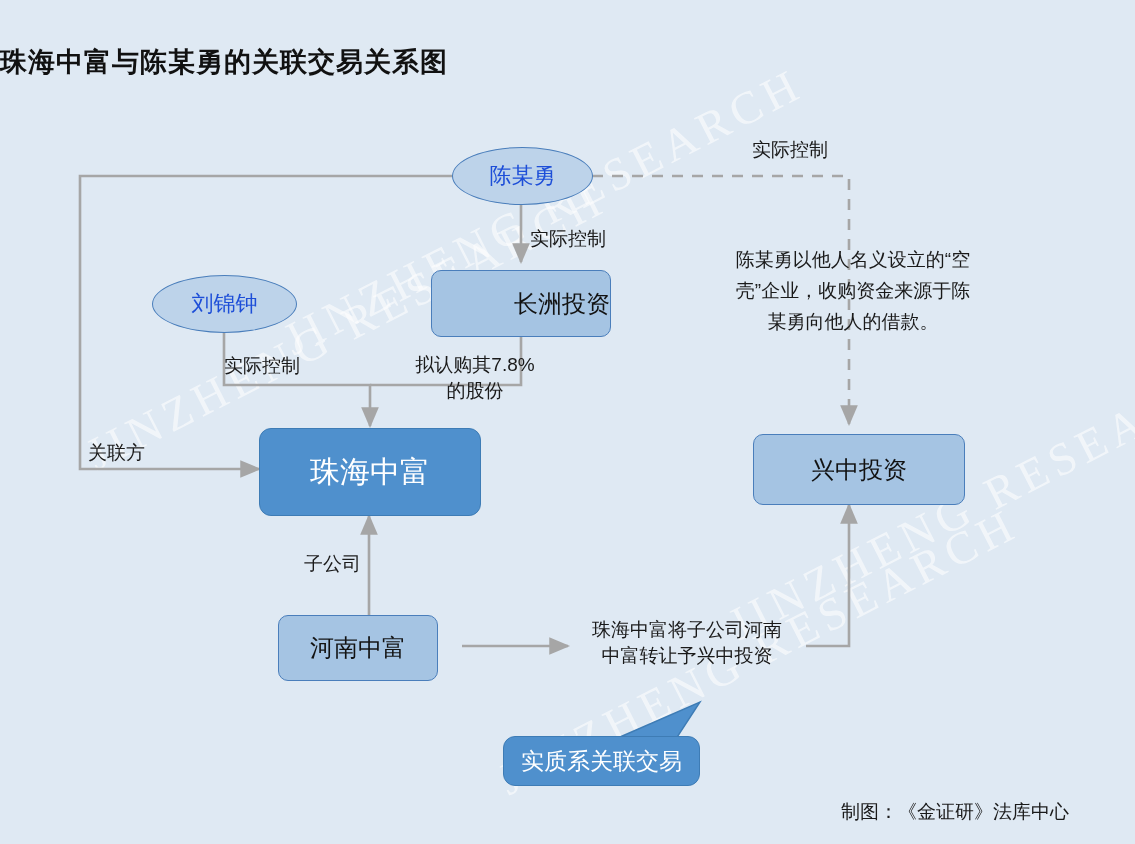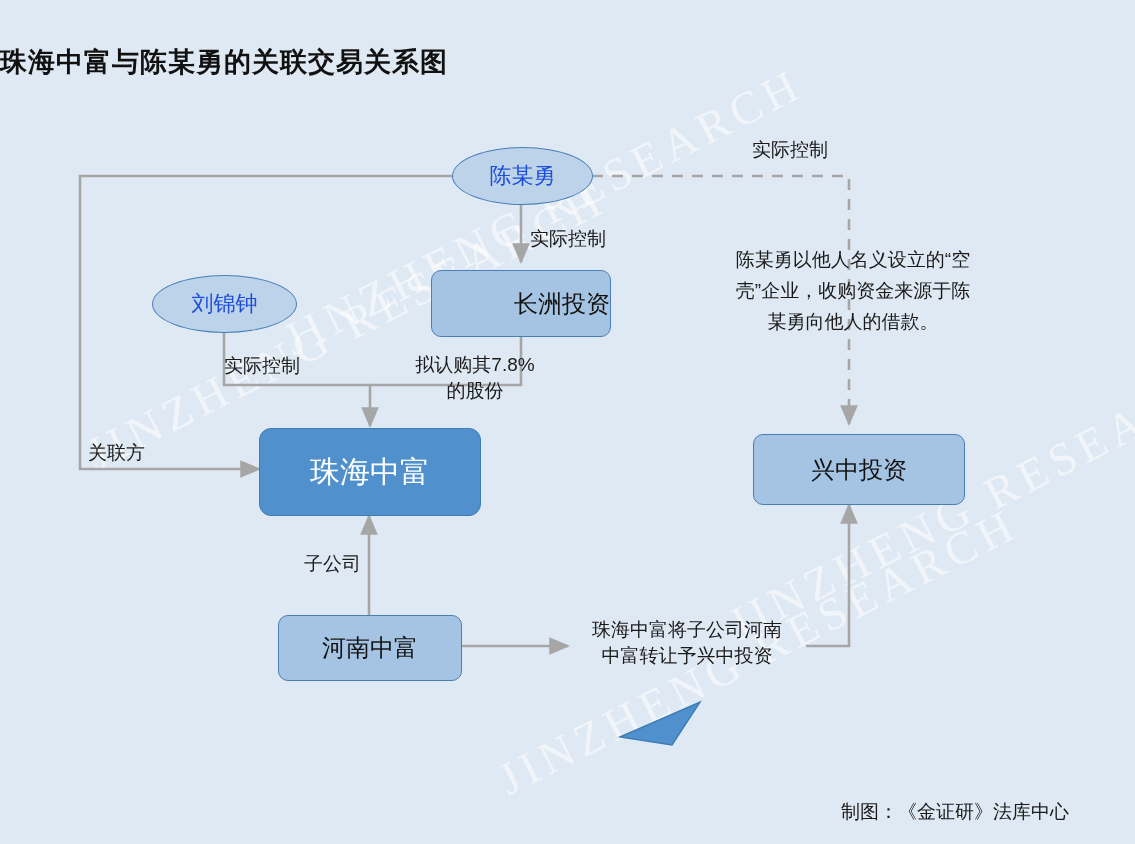--- a/index.html
+++ b/index.html
@@ -168,24 +168,27 @@
   </div>
 
   <div class="node box-main" style="left:259px; top:428px; width:222px; height:88px;">
     <span>珠海中富</span>
   </div>
 
   <div class="node box-light" style="left:753px; top:434px; width:212px; height:71px;">
     <span>兴中投资</span>
   </div>
 
-  <div class="node box-light" style="left:278px; top:615px; width:184px; height:66px;">
+  <div class="node box-light" style="left:278px; top:615px; width:160px; height:66px;">
     <span>河南中富</span>
   </div>
 
+  <div class="node callout-body" style="left:503px; top:736px; width:197px; height:50px;">
+    <span>实质系关联交易</span>
+  </div>
 
   <div class="label label-left" style="left:530px; top:226px;">实际控制</div>
 
   <div class="label" style="left:752px; top:137px;">实际控制</div>
 
   <div class="label label-left" style="left:224px; top:353px;">实际控制</div>
 
   <div class="label label-left" style="left:88px; top:440px;">关联方</div>
 
   <div class="label" style="left:385px; top:352px; width:180px;">拟认购其7.8%

